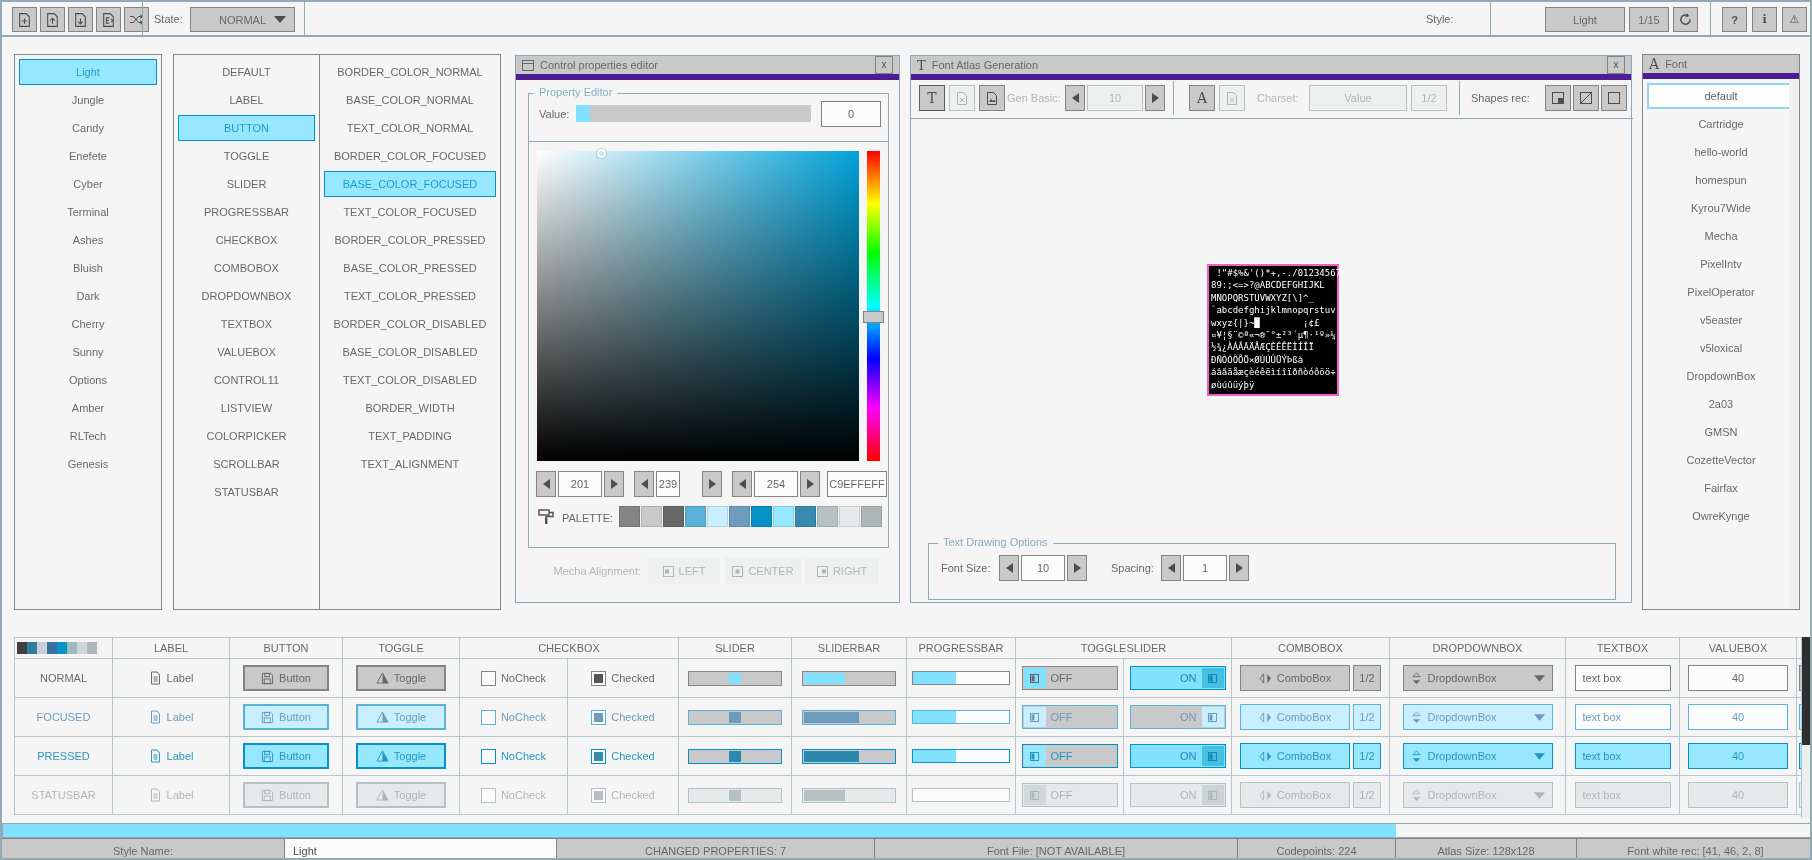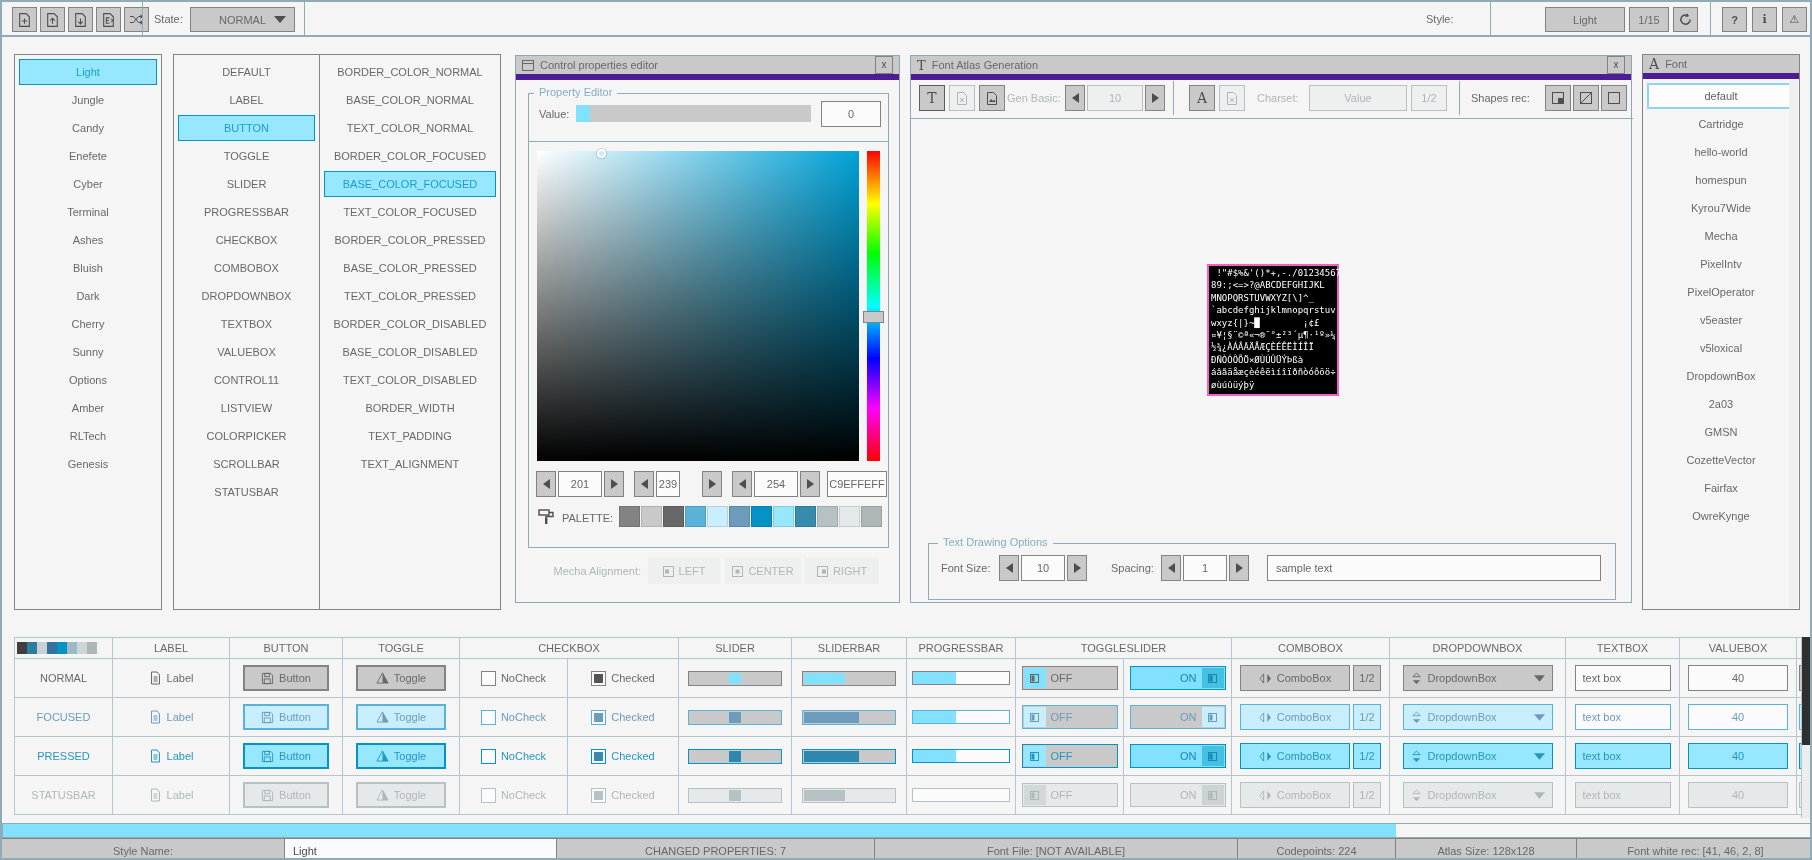--- a/index.html
+++ b/index.html
@@ -523,23 +523,20 @@
     <div class="valbox" style="left:110px;top:499px;width:44px">
         <span>10</span>
       </div>
     <div class="arrbtn arr-r" style="left:156px;top:499px"></div>
     <span style="position:absolute;left:200px;top:506px">Spacing:</span>
     <div class="arrbtn arr-l" style="left:250px;top:499px"></div>
     <div class="valbox" style="left:272px;top:499px;width:44px">
         <span>1</span>
       </div>
     <div class="arrbtn arr-r" style="left:318px;top:499px"></div>
-    <div class="valbox" style="left:356px;top:499px;width:334px;justify-content:flex-start;padding-left:8px">
-      <span>sample text</span>
-      </div>
   </div>
 
   <div class="listpanel fontlist" style="left:1640px;width:158px;padding-top:26px">
     <div class="titlebar" style="height:24px">
       <span class="serif" style="font-size:14px;color:#4e4e4e">A</span>
       <span>Font</span>
     </div>
     <div id="font-list">
         <div class="listitem selected">
           <span>default</span>

